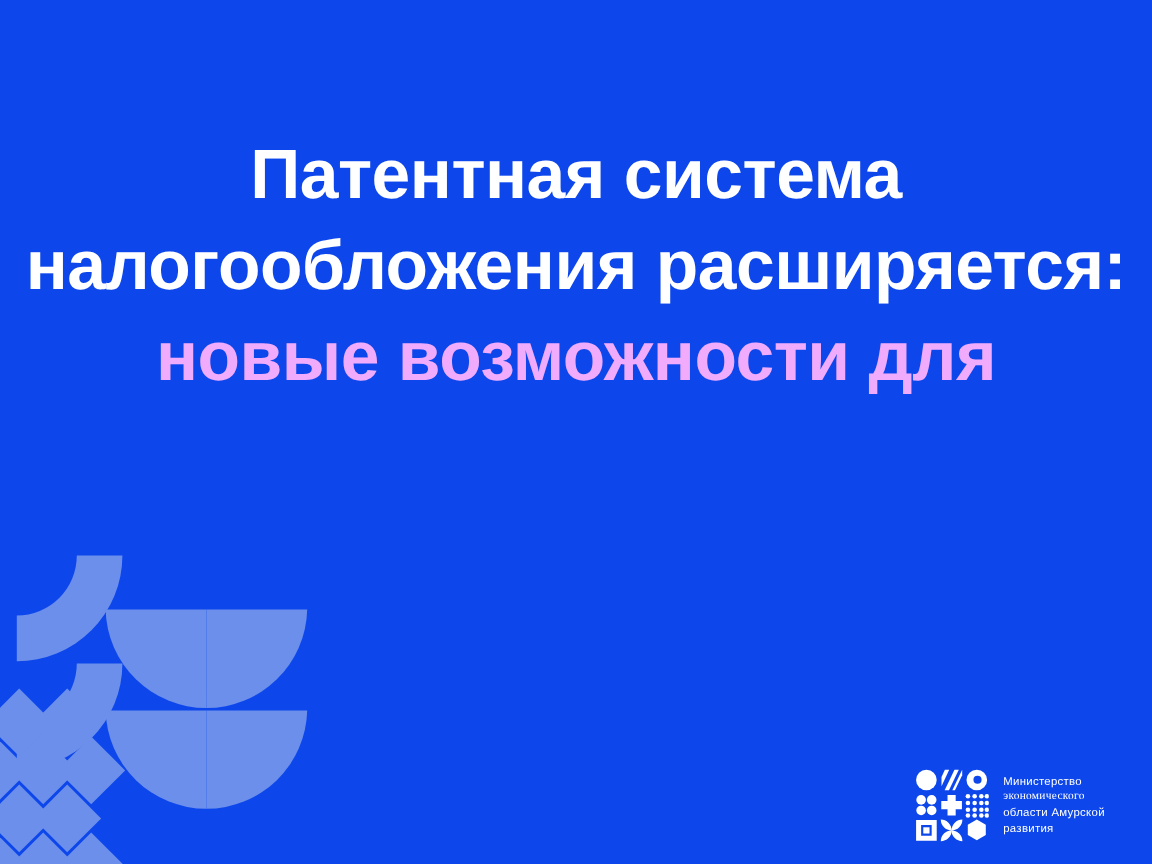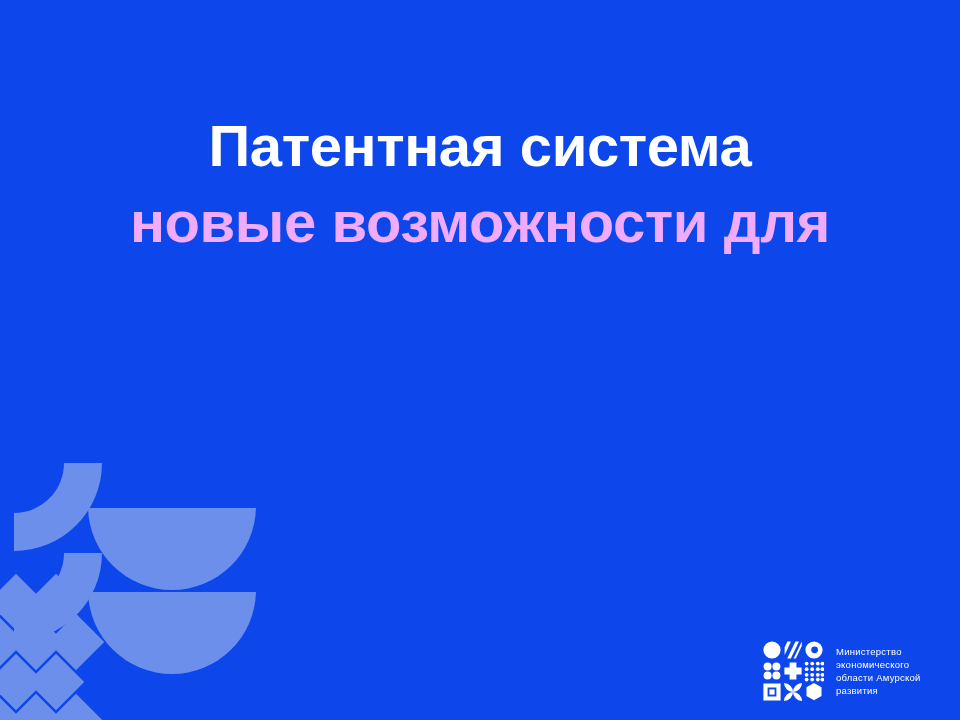--- a/index.html
+++ b/index.html
@@ -130,20 +130,21 @@
         <path d="M 256 508 L 172 508 L 172 590 A 84 84 0 0 0 256 508 Z" fill="#6B8FEA"></path>
         <path d="M 88 592 L 172 592 L 172 674 A 84 84 0 0 1 88 592 Z" fill="#6B8FEA"></path>
         <path d="M 256 592 L 172 592 L 172 674 A 84 84 0 0 0 256 592 Z" fill="#6B8FEA"></path>
       </g>
 
     </g>
   </svg>
 
   <div id="title-block">
     <span class="title-line" style="color: rgb(255, 255, 255);">Патентная система</span>
+    <span class="title-line" style="color: rgb(255, 255, 255);">налогообложения расширяется:</span>
     <span class="title-line" style="color: #f0abfc;">новые возможности для</span>
   </div>
 
   <div id="ministry-logo">
 
     <svg id="logo-mark" viewBox="0 0 62 62" xmlns="http://www.w3.org/2000/svg" fill="#FFFFFF">
 
       <circle cx="10" cy="10" r="8.6"></circle>
 
       <g>
@@ -196,20 +197,20 @@
       <path d="M 31 52 A 9 9 0 0 1 22 43 L 22 43 A 9 9 0 0 1 31 52 Z
                M 31 52 A 9 9 0 0 0 40 43 L 40 43 A 9 9 0 0 0 31 52 Z
                M 31 52 A 9 9 0 0 1 40 61 L 40 61 A 9 9 0 0 1 31 52 Z
                M 31 52 A 9 9 0 0 0 22 61 L 22 61 A 9 9 0 0 0 31 52 Z"></path>
 
       <polygon points="52,43.0 59.5,47.3 59.5,55.9 52,60.2 44.5,55.9 44.5,47.3"></polygon>
     </svg>
 
     <div id="logo-text">
       <span class="logo-text-line" style="color: rgb(255, 255, 255);">Министерство</span>
-      <span class="logo-text-line" style="color: rgb(255, 255, 255);">экономического</span>
+      <span class="logo-text-line" style="color: rgb(255, 255, 255); font-family: Liberation Serif, serif;">экономического</span>
       <span class="logo-text-line" style="color: rgb(255, 255, 255);">области Амурской</span>
       <span class="logo-text-line" style="color: rgb(255, 255, 255);">развития</span>
     </div>
 
   </div>
 
 </div>
 
 </body></html>

